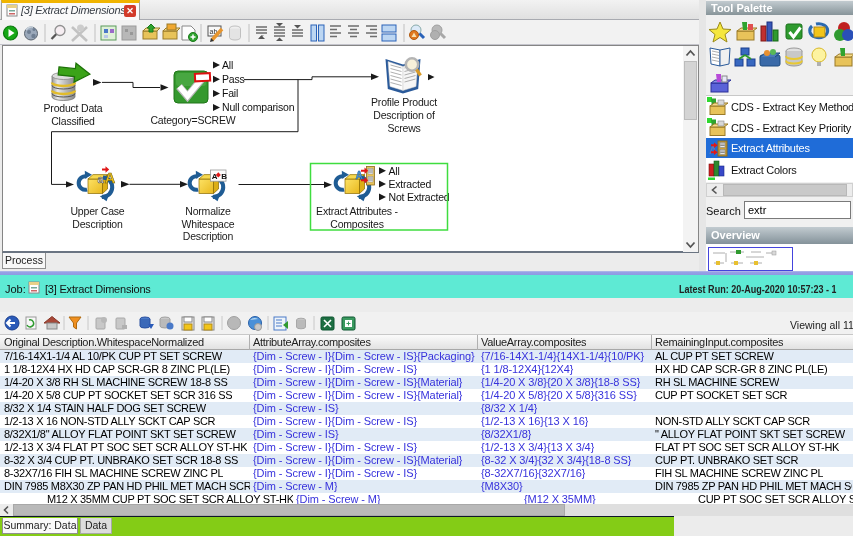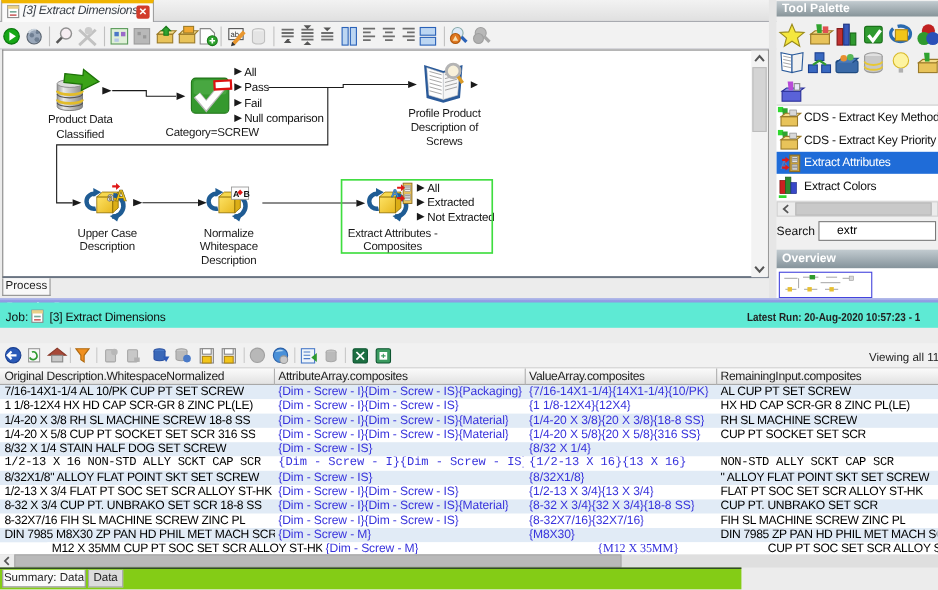--- a/index.html
+++ b/index.html
@@ -378,21 +378,21 @@
 </div>
 
 <div class="abs" style="left:706px;top:183px;width:147px;height:14px;background:#ececec;border:1px solid #d0d0d0;">
   <svg class="abs" style="left:0;top:0;" width="16" height="12">
       <path d="M9.5,2.5 L5.5,6 L9.5,9.5" fill="none" stroke="#555" stroke-width="1.6"></path>
     </svg>
   <div class="abs" style="left:16px;top:0;width:124px;height:12px;background:#c9c9c9;border:1px solid #b8b8b8;"></div>
 </div>
 
 <div class="abs nw" style="left:706px;top:205px;color:#111;">Search</div>
-<div class="abs" style="left:744px;top:201px;width:107px;height:18px;background:#fff;border:1px solid #7a7a7a;font-size:11px;line-height:16px;padding-left:16px;">extr</div>
+<div class="abs" style="left:744px;top:201px;width:107px;height:18px;background:#fff;border:1px solid #7a7a7a;font-size:11px;line-height:16px;padding-left:3px;">extr</div>
 
 <div class="abs" style="left:706px;top:227px;width:147px;height:17px;background:linear-gradient(#c2cbd0,#84929a);color:#fff;font-weight:bold;font-size:11px;line-height:17px;padding-left:5px;">Overview</div>
 <div class="abs" style="left:706px;top:244px;width:147px;height:27px;background:#fff;">
   <svg width="147" height="29">
     <rect x="2.5" y="3.5" width="84" height="23" fill="#fff" stroke="#4444dd"></rect>
     <g stroke="#999" stroke-width="0.8" fill="none">
       <path d="M7,9 h12 M24,8 h14 M45,8 h10 M60,9 h8"></path>
       <path d="M8,19 h10 M25,19 h12 M44,19 h12"></path>
       <path d="M20,9 v9 M40,13 h18"></path>
     </g>
@@ -498,21 +498,21 @@
       <span style="position:absolute;left:4px;top:0;line-height:13px;white-space:nowrap;overflow:hidden;max-width:246px;color:#000;">1/4-20 X 5/8 CUP PT SOCKET SET SCR 316 SS</span>
       <span style="position:absolute;left:253px;top:0;line-height:13px;white-space:nowrap;overflow:hidden;max-width:223px;color:#3732dc;letter-spacing:-0.1px;">{Dim - Screw - I}{Dim - Screw - IS}{Material}</span>
       <span style="position:absolute;left:481px;top:0;line-height:13px;white-space:nowrap;overflow:hidden;max-width:169px;color:#3732dc;letter-spacing:-0.1px;">{1/4-20 X 5/8}{20 X 5/8}{316 SS}</span>
       <span style="position:absolute;left:655px;top:0;line-height:13px;white-space:nowrap;overflow:hidden;max-width:197px;color:#000;">CUP PT SOCKET SET SCR</span>
     </div>
     <div style="position:absolute;left:0;top:52px;width:853px;height:13px;background:#e1ebf6;letter-spacing:-0.3px;">
       <span style="position:absolute;left:4px;top:0;line-height:13px;white-space:nowrap;overflow:hidden;max-width:246px;color:#000;">8/32 X 1/4 STAIN HALF DOG SET SCREW</span>
       <span style="position:absolute;left:253px;top:0;line-height:13px;white-space:nowrap;overflow:hidden;max-width:223px;color:#3732dc;letter-spacing:-0.1px;">{Dim - Screw - IS}</span>
       <span style="position:absolute;left:481px;top:0;line-height:13px;white-space:nowrap;overflow:hidden;max-width:169px;color:#3732dc;letter-spacing:-0.1px;">{8/32 X 1/4}</span>
     </div>
-    <div style="position:absolute;left:0;top:65px;width:814px;height:13px;background:#ffffff;letter-spacing:-0.3px;font-family:Liberation Mono, monospace;">
+    <div style="position:absolute;left:0;top:65px;width:814px;height:13px;background:#ffffff;letter-spacing:-0.3px;">
       <span style="position:absolute;left:4px;top:0;line-height:13px;white-space:nowrap;overflow:hidden;max-width:246px;color:#000;">1/2-13 X 16 NON-STD ALLY SCKT CAP SCR</span>
       <span style="position:absolute;left:253px;top:0;line-height:13px;white-space:nowrap;overflow:hidden;max-width:223px;color:#3732dc;letter-spacing:-0.1px;">{Dim - Screw - I}{Dim - Screw - IS}</span>
       <span style="position:absolute;left:481px;top:0;line-height:13px;white-space:nowrap;overflow:hidden;max-width:169px;color:#3732dc;letter-spacing:-0.1px;">{1/2-13 X 16}{13 X 16}</span>
       <span style="position:absolute;left:655px;top:0;line-height:13px;white-space:nowrap;overflow:hidden;max-width:197px;color:#000;">NON-STD ALLY SCKT CAP SCR</span>
     </div>
     <div style="position:absolute;left:0;top:78px;width:853px;height:13px;background:#e1ebf6;letter-spacing:-0.3px;">
       <span style="position:absolute;left:4px;top:0;line-height:13px;white-space:nowrap;overflow:hidden;max-width:246px;color:#000;">8/32X1/8" ALLOY FLAT POINT SKT SET SCREW</span>
       <span style="position:absolute;left:253px;top:0;line-height:13px;white-space:nowrap;overflow:hidden;max-width:223px;color:#3732dc;letter-spacing:-0.1px;">{Dim - Screw - IS}</span>
       <span style="position:absolute;left:481px;top:0;line-height:13px;white-space:nowrap;overflow:hidden;max-width:169px;color:#3732dc;letter-spacing:-0.1px;">{8/32X1/8}</span>
       <span style="position:absolute;left:655px;top:0;line-height:13px;white-space:nowrap;overflow:hidden;max-width:197px;color:#000;">" ALLOY FLAT POINT SKT SET SCREW</span>
@@ -537,21 +537,21 @@
     </div>
     <div style="position:absolute;left:0;top:130px;width:853px;height:13px;background:#e1ebf6;letter-spacing:-0.3px;">
       <span style="position:absolute;left:4px;top:0;line-height:13px;white-space:nowrap;overflow:hidden;max-width:246px;color:#000;">DIN 7985 M8X30 ZP PAN HD PHIL MET MACH SCR</span>
       <span style="position:absolute;left:253px;top:0;line-height:13px;white-space:nowrap;overflow:hidden;max-width:223px;color:#3732dc;letter-spacing:-0.1px;">{Dim - Screw - M}</span>
       <span style="position:absolute;left:481px;top:0;line-height:13px;white-space:nowrap;overflow:hidden;max-width:169px;color:#3732dc;letter-spacing:-0.1px;">{M8X30}</span>
       <span style="position:absolute;left:655px;top:0;line-height:13px;white-space:nowrap;overflow:hidden;max-width:197px;color:#000;">DIN 7985 ZP PAN HD PHIL MET MACH SCR</span>
     </div>
     <div style="position:absolute;left:0;top:143px;width:853px;height:13px;background:#ffffff;letter-spacing:-0.3px;margin-left:43px;">
       <span style="position:absolute;left:4px;top:0;line-height:13px;white-space:nowrap;overflow:hidden;max-width:246px;color:#000;">M12 X 35MM CUP PT SOC SET SCR ALLOY ST-HK</span>
       <span style="position:absolute;left:253px;top:0;line-height:13px;white-space:nowrap;overflow:hidden;max-width:223px;color:#3732dc;letter-spacing:-0.1px;">{Dim - Screw - M}</span>
-      <span style="position:absolute;left:500px;top:0;line-height:13px;white-space:nowrap;overflow:hidden;max-width:169px;color:#3732dc;letter-spacing:-0.1px;font-family:Liberation Serif, serif;">{M12 X 35MM}</span>
+      <span style="position:absolute;left:481px;top:0;line-height:13px;white-space:nowrap;overflow:hidden;max-width:169px;color:#3732dc;letter-spacing:-0.1px;">{M12 X 35MM}</span>
       <span style="position:absolute;left:655px;top:0;line-height:13px;white-space:nowrap;overflow:hidden;max-width:197px;color:#000;">CUP PT SOC SET SCR ALLOY ST-HK</span>
     </div>
   </div>
 
 <div class="abs" style="left:0;top:504px;width:853px;height:12px;background:#dfdfdf;">
   <svg class="abs" style="left:0;top:0;" width="13" height="12">
       <rect x="0" y="0" width="13" height="12" fill="#ececec"></rect>
       <path d="M8,2.5 L4.5,6 L8,9.5" fill="none" stroke="#555" stroke-width="1.6"></path>
     </svg>
   <div class="abs" style="left:13px;top:0;width:552px;height:12px;background:#b9b9b9;border:1px solid #a8a8a8;"></div>

